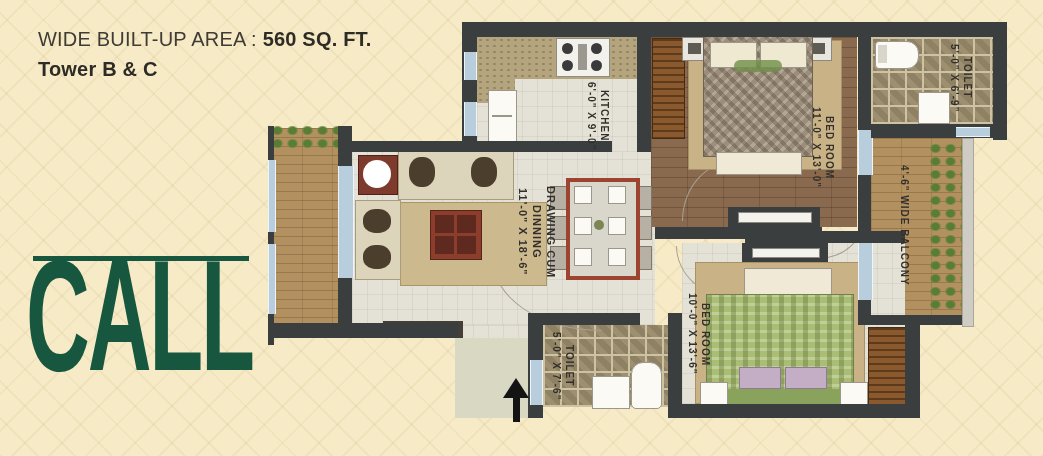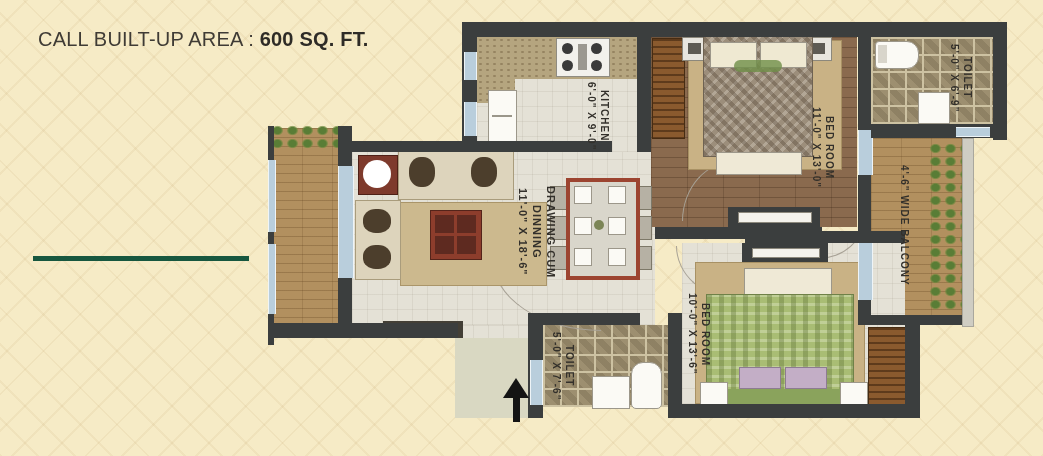--- a/index.html
+++ b/index.html
@@ -60,26 +60,32 @@
     color:#33302b;letter-spacing:1px;text-align:center;white-space:nowrap;z-index:30;}
   .room-label div{margin:0;}
 </style>
 </head>
 <body>
 
 <div id="canvas">
 
   <div class="abs headline">
     <div>
-      <span>CALL BUILT-UP AREA :</span>
-      <b>600 SQ. FT.</b>
+      <span>WIDE BUILT-UP AREA :</span>
+      <b>560 SQ. FT.</b>
+    </div>
+    <div>
+      <b>Tower B &amp; C</b>
     </div>
   </div>
 
   <div class="abs divider"></div>
+  <div class="abs call">
+    <span>CALL</span>
+  </div>
 
   <div class="abs floor-deck" style="left:272px;top:128px;width:66px;height:210px;"></div>
   <div class="abs foliage" style="left:270px;top:124px;width:70px;height:28px;"></div>
   <div class="abs floor-light" style="left:352px;top:152px;width:303px;height:173px;"></div>
   <div class="abs floor-light" style="left:458px;top:325px;width:72px;height:16px;"></div>
   <div class="abs floor-sage" style="left:455px;top:338px;width:75px;height:80px;"></div>
   <div class="abs floor-light" style="left:477px;top:37px;width:160px;height:115px;"></div>
   <div class="abs counter" style="left:477px;top:37px;width:160px;height:42px;"></div>
   <div class="abs counter" style="left:477px;top:79px;width:38px;height:24px;"></div>
   <div class="abs floor-woodD" style="left:651px;top:37px;width:206px;height:190px;"></div>

